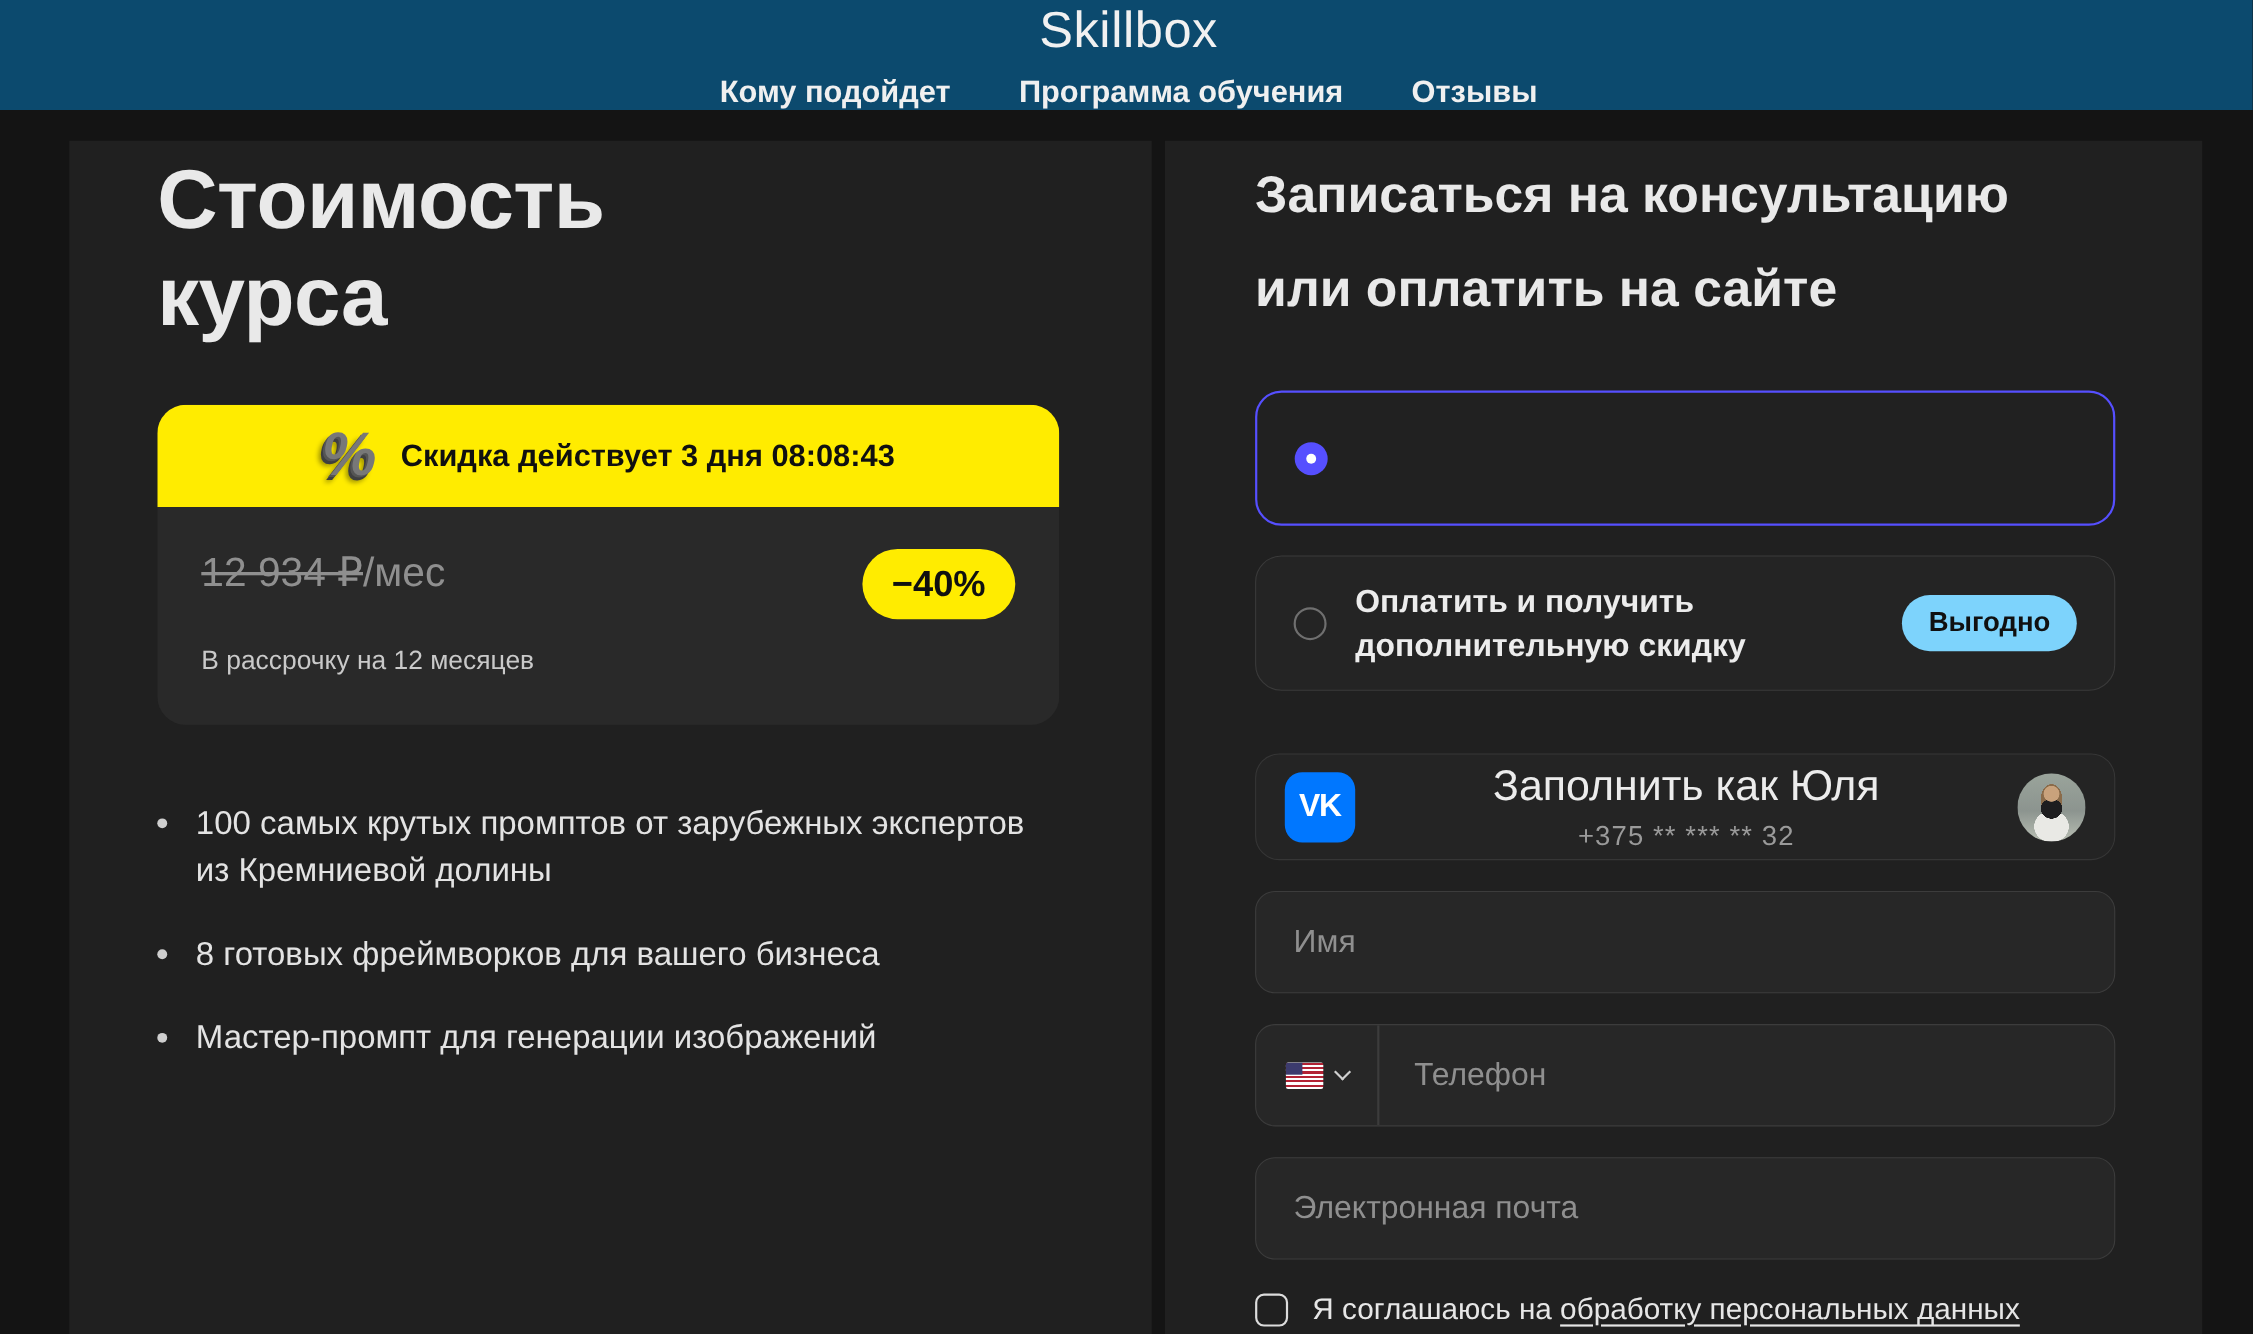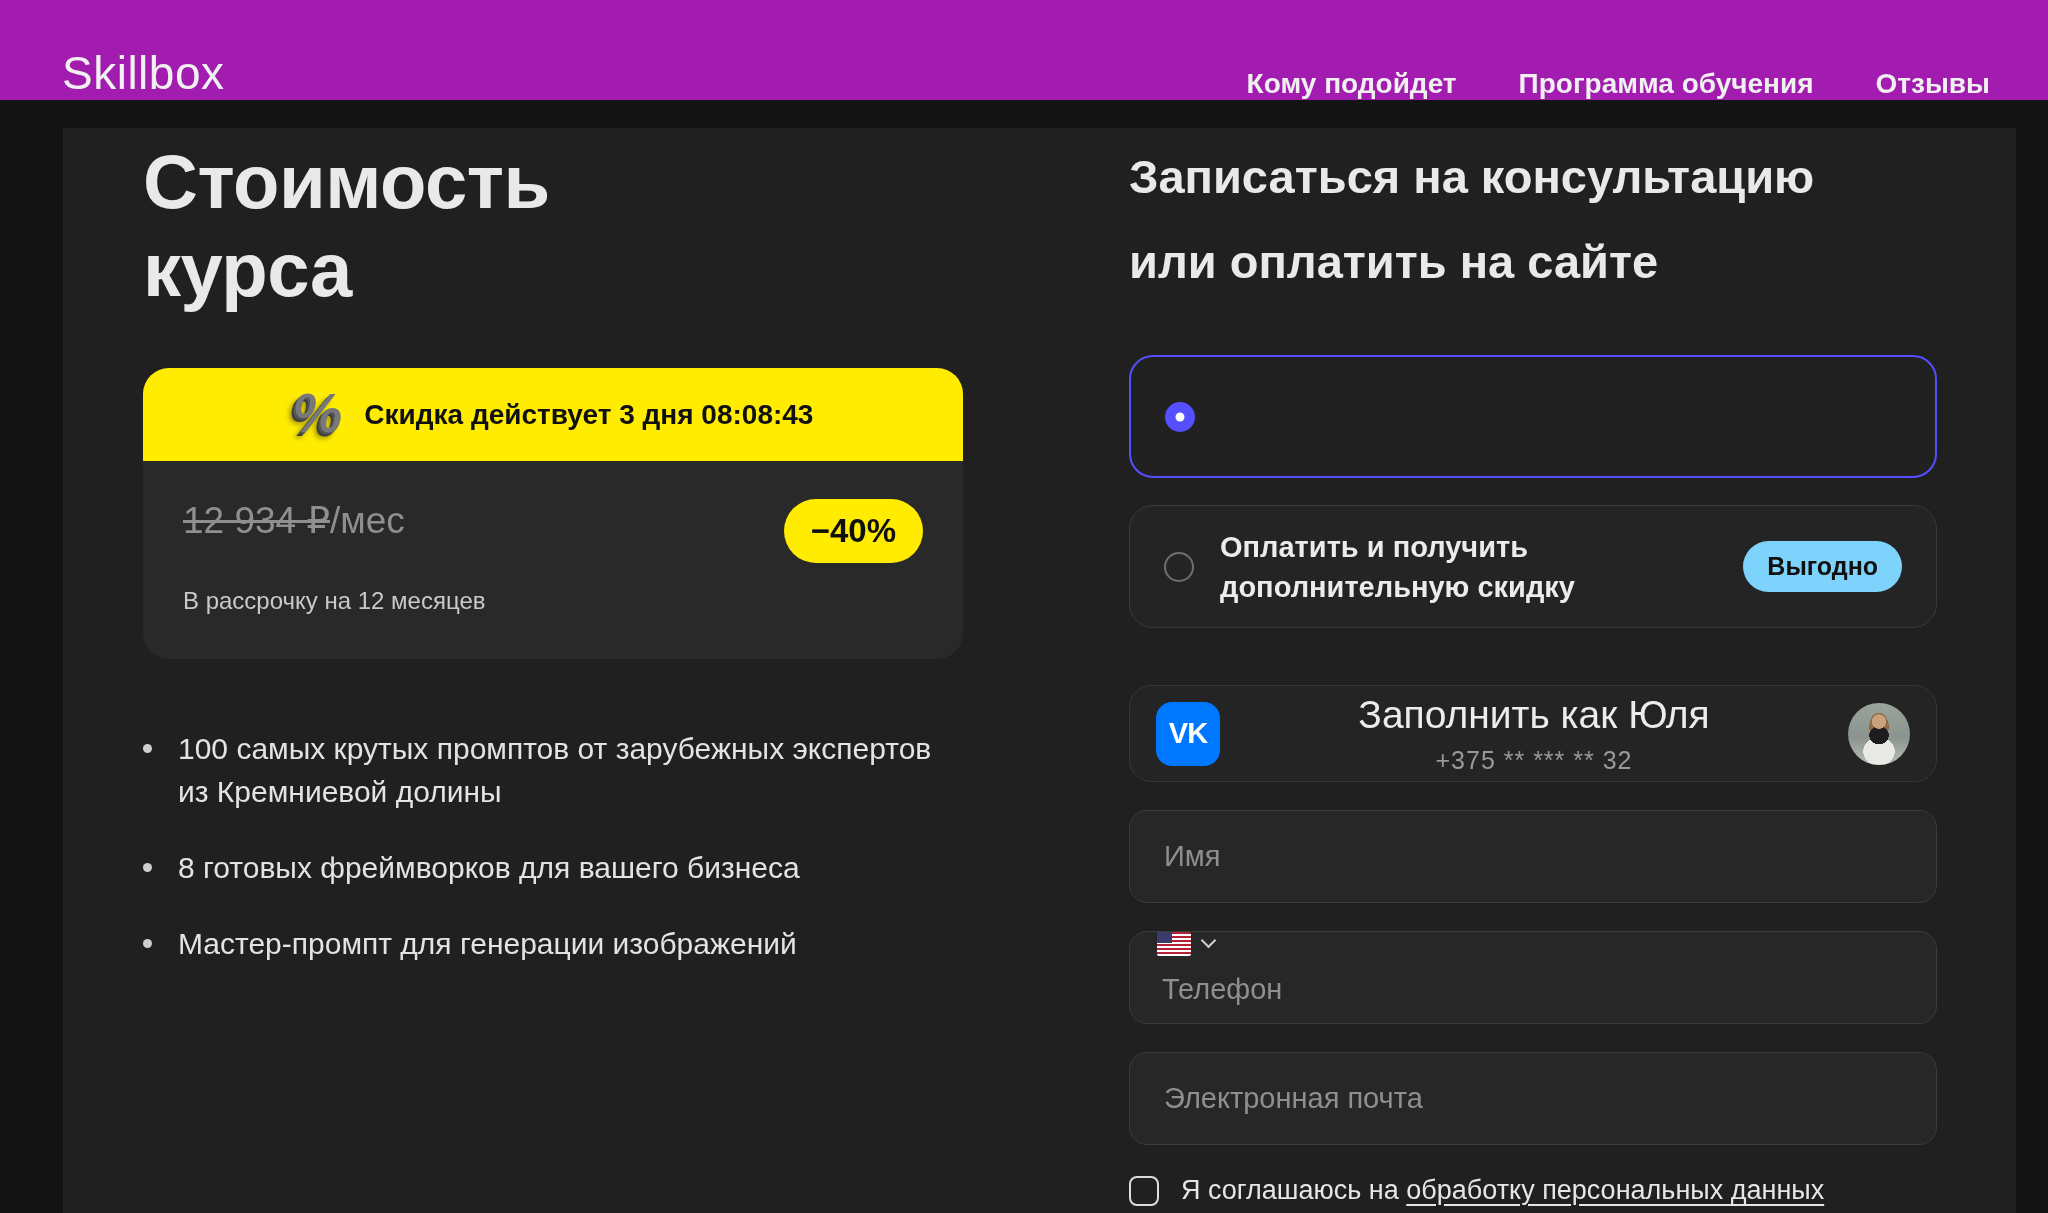--- a/index.html
+++ b/index.html
@@ -7,32 +7,33 @@
   body {
     background:#141414;
     font-family:"Liberation Sans","DejaVu Sans",sans-serif;
     color:#e8e8e8;
     overflow:hidden;
   }
 
   
   .nav {
     height:100px;
-    display:flex; align-items:flex-end; justify-content:space-between;
+    display:flex; align-items:center; justify-content:space-between;
     padding:0 58px 0 62px;
-    background:#a21caf;
+    background:#0c4a6e;
+    flex-direction:column;
   }
   .logo { font-size:46px; font-weight:500; color:#f1f1f1; letter-spacing:.5px; cursor:pointer; }
   .nav-links { display:flex; gap:62px; }
   .nav-links a { color:#f0f0f0; font-size:28px; font-weight:600; text-decoration:none; cursor:pointer; }
 
   
   .content {
-    display:flex; 
-    padding:28px 32px 0 63px;
+    display:flex; gap:12px;
+    padding:28px 46px 0 63px;
     height:1113px;
   }
   .panel { background:#202020; height:1085px; }
   .panel.left  { width:984px; padding:10px 0 0 80px; }
   .panel.right { flex:1;      padding:6px 79px 0 82px; }
 
   
   .pricing-title {
     font-size:76px; line-height:88px; font-weight:600;
     color:#e9e9e9; letter-spacing:-.5px; white-space:pre-line;
@@ -127,21 +128,20 @@
     background:#272727; border:1.5px solid #3c3c3c; border-radius:18px;
     padding:0 34px; font-size:29px; color:#eeeeee; outline:none;
     font-family:inherit;
   }
   .field::placeholder, .phone-field input::placeholder { color:#8f8f8f; opacity:1; }
 
   .phone-field {
     margin-top:28px; height:93px; display:flex; align-items:stretch;
     background:#272727; border:1.5px solid #3c3c3c; border-radius:18px;
     overflow:hidden;
-    flex-direction:column;
   }
   .flag-select { width:110px; display:flex; align-items:center; justify-content:center; gap:12px; cursor:pointer; }
   .flag {
     width:34px; height:24px; position:relative; border-radius:2px; overflow:hidden; flex:none;
     background:repeating-linear-gradient(180deg,#b22234 0 2px,#ffffff 2px 4px);
   }
   .flag .canton { position:absolute; top:0; left:0; width:15px; height:11px; background:#3c3b6e; }
   .chevron {
     width:11px; height:11px; border-right:2.5px solid #d0d0d0; border-bottom:2.5px solid #d0d0d0;
     transform:rotate(45deg); margin-top:-7px;

